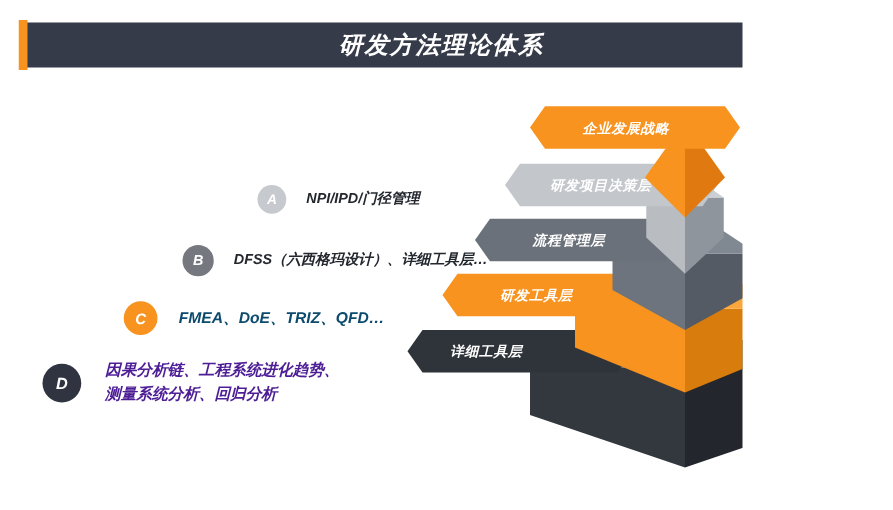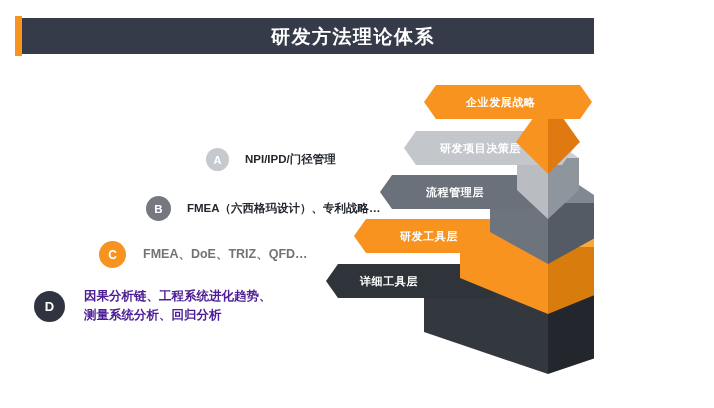--- a/index.html
+++ b/index.html
@@ -13,20 +13,21 @@
     font-family: "Liberation Sans", "DejaVu Sans", sans-serif;
   }
 
   
   #slide {
     position: absolute;
     left: 0; top: 0;
     width: 594px; height: 408px;
     background: #ffffff;
     overflow: hidden;
+    font-style: italic;
   }
 
   
   #title-bar {
     position: absolute;
     left: 21px; top: 18px;
     width: 664px; height: 36px;
     background: #353b48;
     display: flex;
     align-items: center;
@@ -110,26 +111,26 @@
   </div>
   <div id="title-accent" style="background: rgb(247, 147, 30);"></div>
 
   <div class="bullet-row" id="row-a">
     <span class="bullet-badge" style="background: rgb(198, 201, 206);">A</span>
     <span class="bullet-label" style="color: rgb(35, 39, 46);">NPI/IPD/门径管理</span>
   </div>
 
   <div class="bullet-row" id="row-b">
     <span class="bullet-badge" style="background: rgb(117, 121, 127);">B</span>
-    <span class="bullet-label" style="color: rgb(35, 39, 46);">FMEA（六西格玛设计）、专利战略…</span>
+    <span class="bullet-label" style="color: rgb(35, 39, 46);">DFSS（六西格玛设计）、详细工具层…</span>
   </div>
 
   <div class="bullet-row" id="row-c">
     <span class="bullet-badge" style="background: rgb(247, 147, 30);">C</span>
-    <span class="bullet-label" style="color: #737373;">FMEA、DoE、TRIZ、QFD…</span>
+    <span class="bullet-label" style="color: #0c4a6e;">FMEA、DoE、TRIZ、QFD…</span>
   </div>
 
   <div class="bullet-row" id="row-d">
     <span class="bullet-badge" style="background: rgb(47, 52, 64);">D</span>
     <span class="bullet-label" style="color: #4c1d95;">因果分析链、工程系统进化趋势、
 测量系统分析、回归分析</span>
   </div>
 
   <div id="pyramid-wrap">
     <svg id="pyramid-svg" width="370" height="300" viewBox="0 0 370 300" xmlns="http://www.w3.org/2000/svg">

